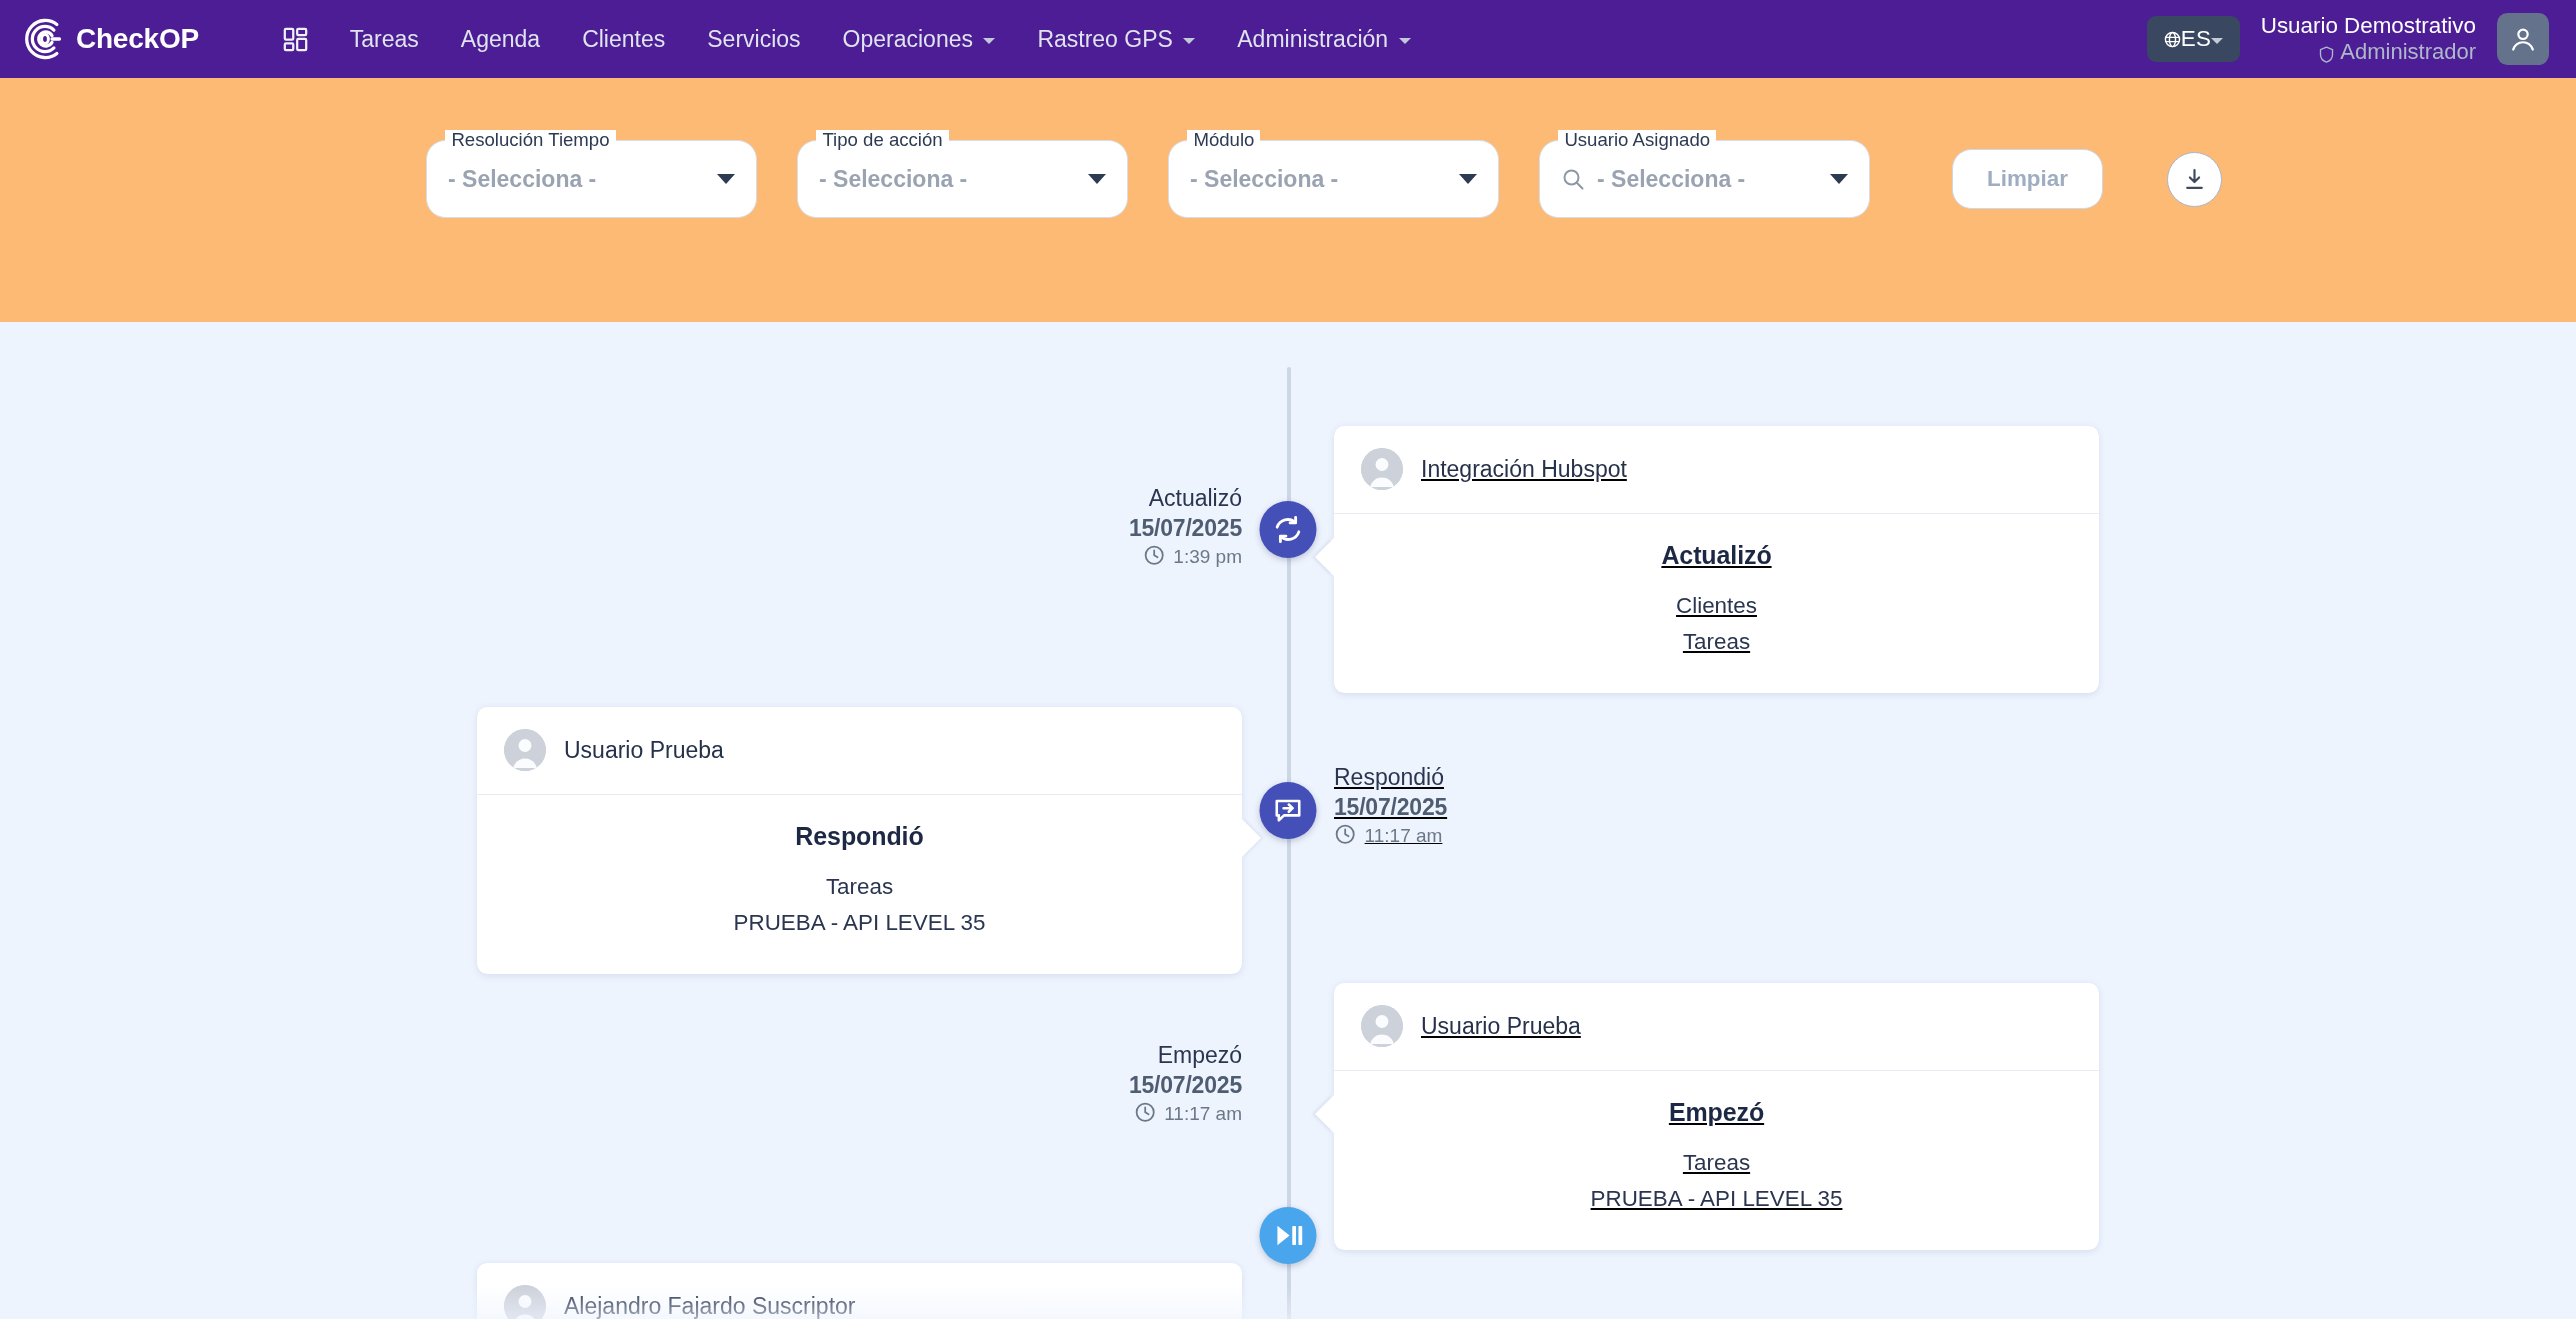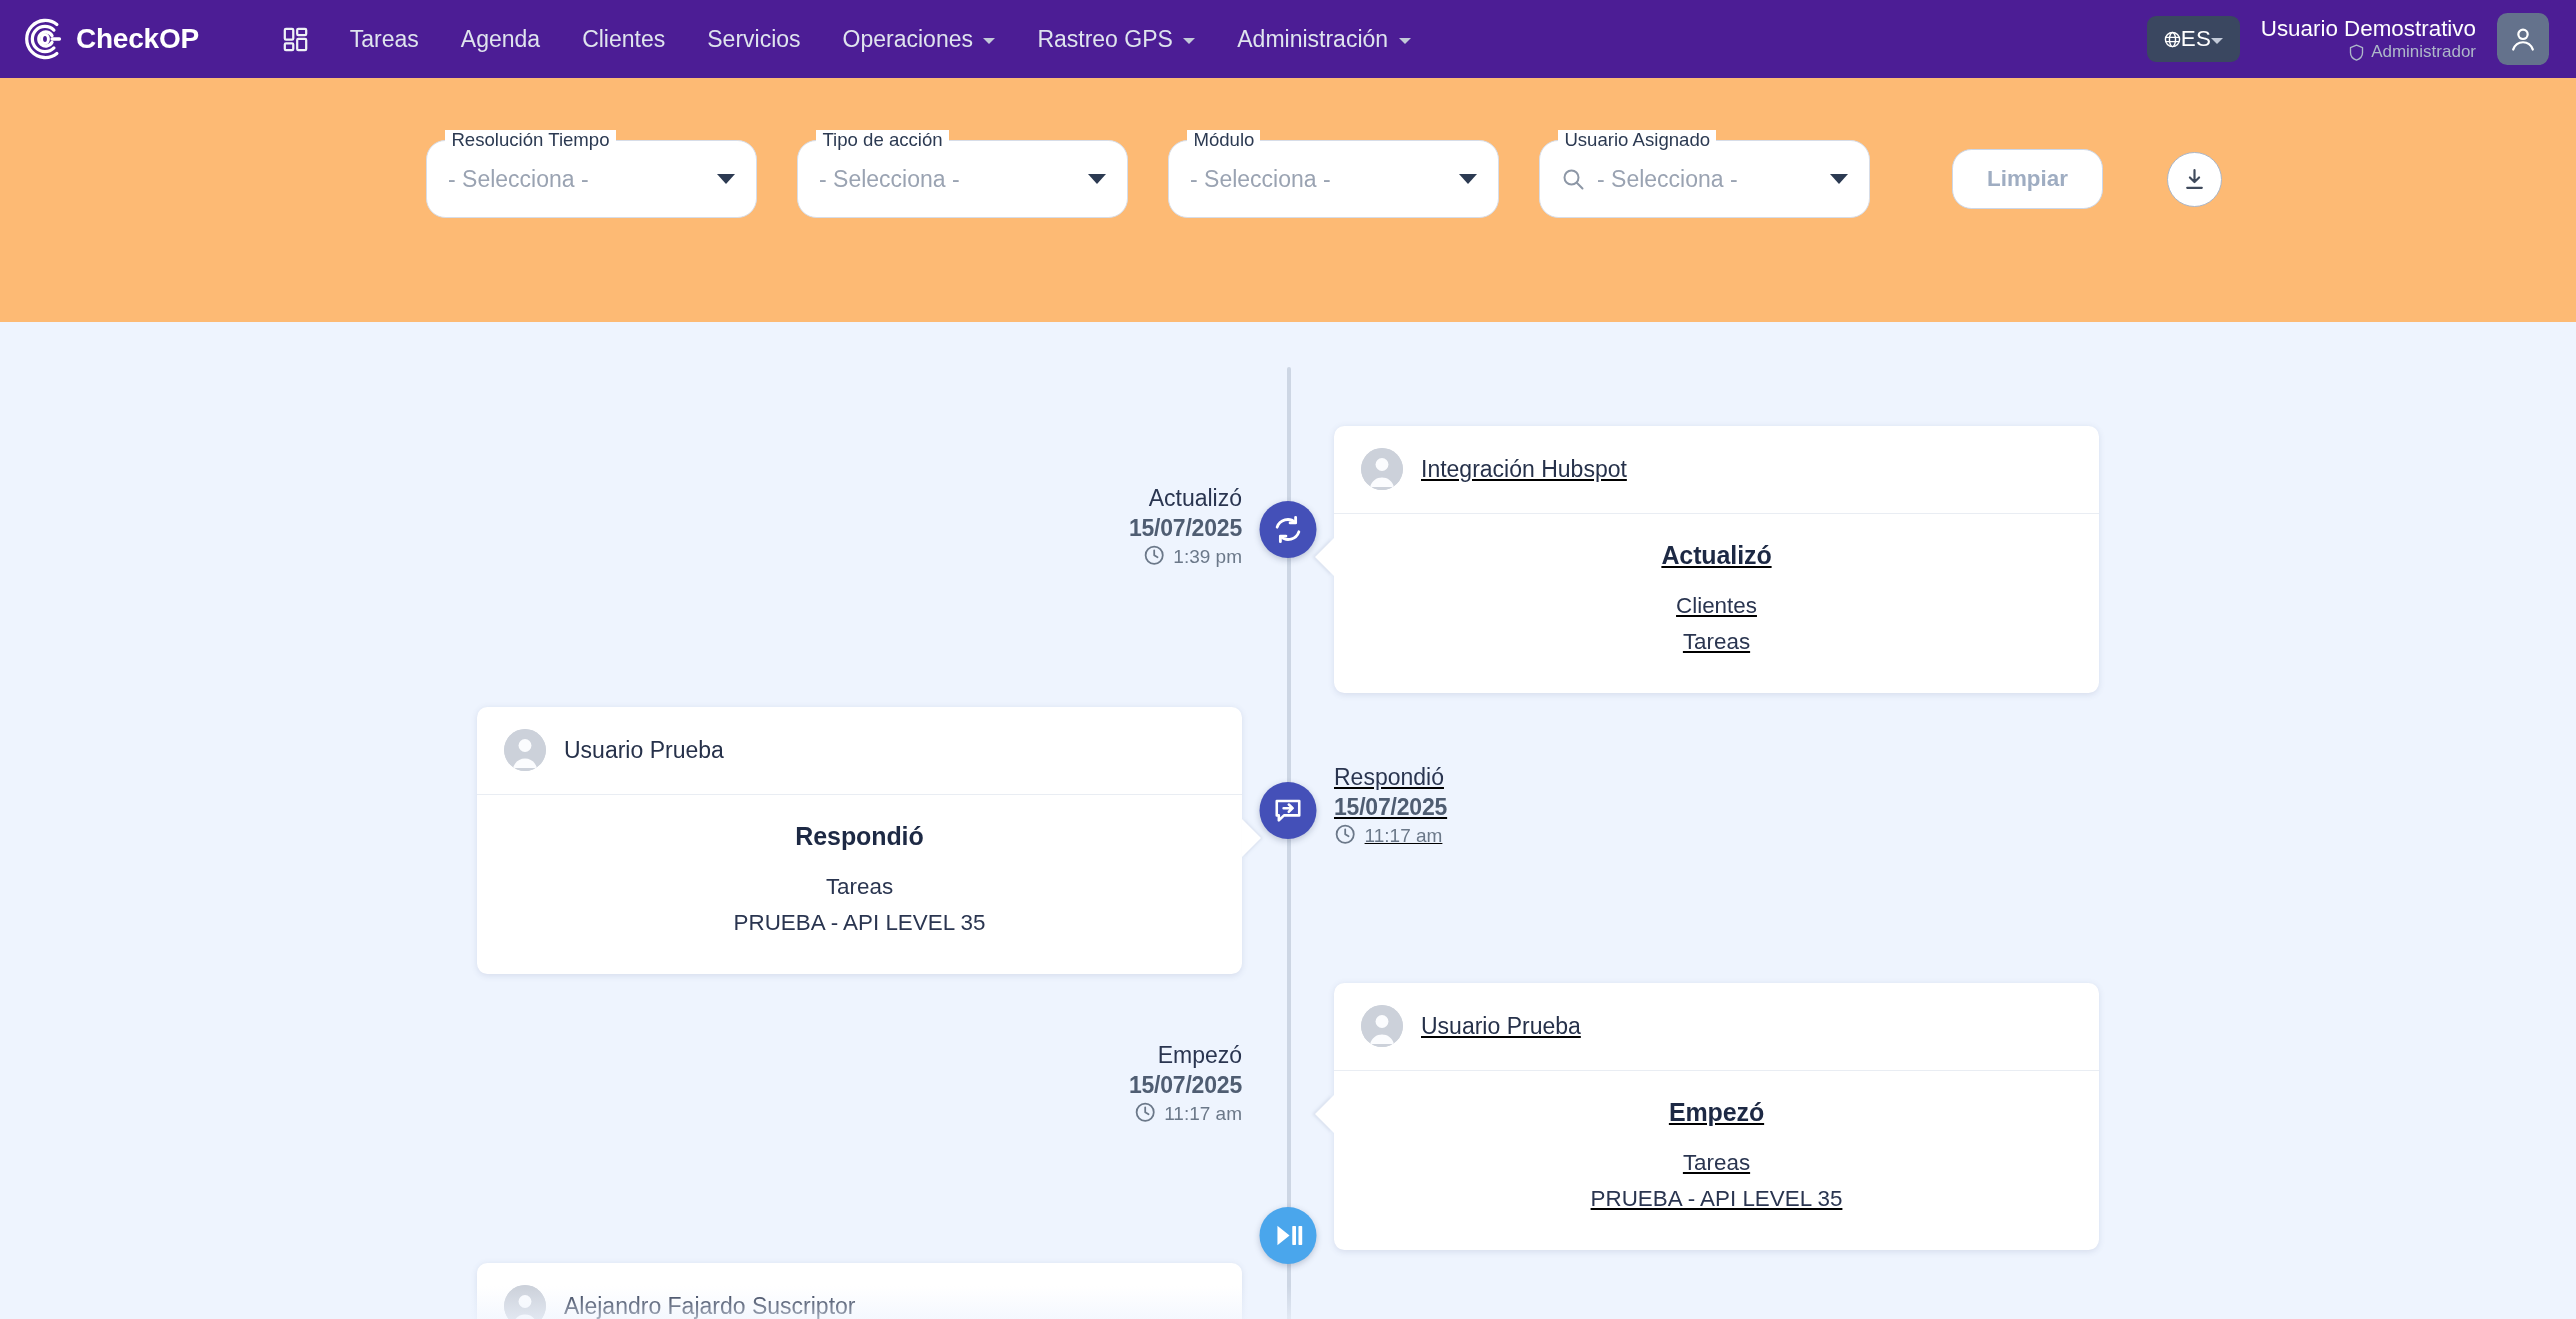--- a/index.html
+++ b/index.html
@@ -71,21 +71,21 @@
     display: flex;
     align-items: center;
     gap: 0;
     cursor: pointer;
   }
   .globe-icon { width: 17px; height: 17px; display: block; }
   .lang-code { color: #ffffff; font-size: 22.4px; font-weight: 500; letter-spacing: 0.4px; }
   .user-block { text-align: right; line-height: 1.18; }
   .user-name { color: #ffffff; font-size: 22.4px; font-weight: 400; white-space: nowrap; }
   .user-role {
-    color: #aeb8c9; font-size: 17px;
+    color: #aeb8c9; font-size: 22px;
     display: flex; align-items: center; justify-content: flex-end; gap: 6.7px;
     white-space: nowrap;
   }
   .shield-icon { width: 15px; height: 17px; display: block; }
   .avatar-btn {
     width: 52px; height: 52px;
     background: #64728c;
     border-radius: 10.4px;
     display: flex; align-items: center; justify-content: center;
     cursor: pointer;
@@ -112,20 +112,21 @@
   .field { position: relative; width: 331px; height: 78px; }
   .field-box {
     position: absolute; inset: 0;
     border: 1.5px solid #d7dde8;
     border-radius: 19.4px;
     background: #fff;
     display: flex;
     align-items: center;
     padding: 0 21px;
     cursor: pointer;
+    font-weight: bold;
   }
   .field-label {
     position: absolute;
     top: -9.7px;
     left: 19.4px;
     background: #ffffff;
     padding: 0 6px;
     font-size: 18.6px;
     color: #2c3a52;
     white-space: nowrap;

